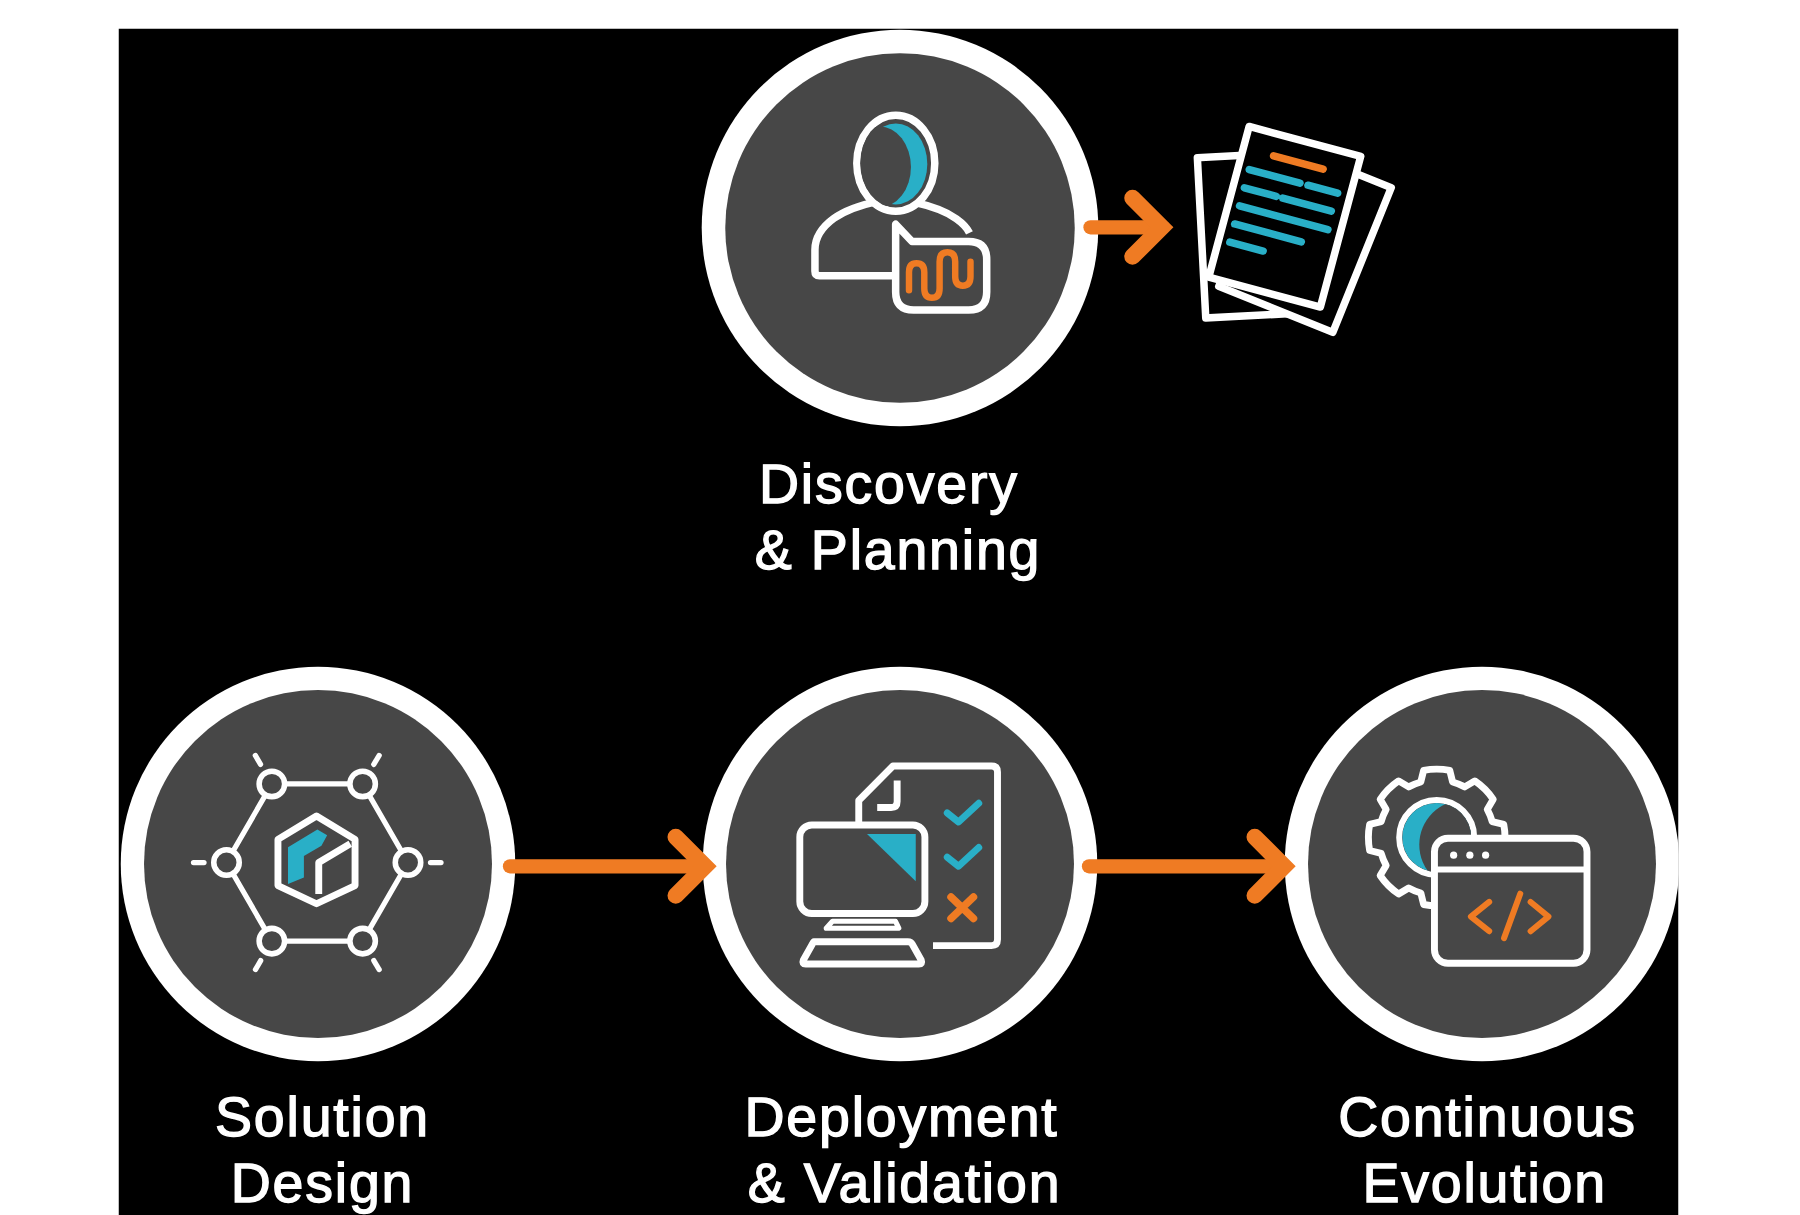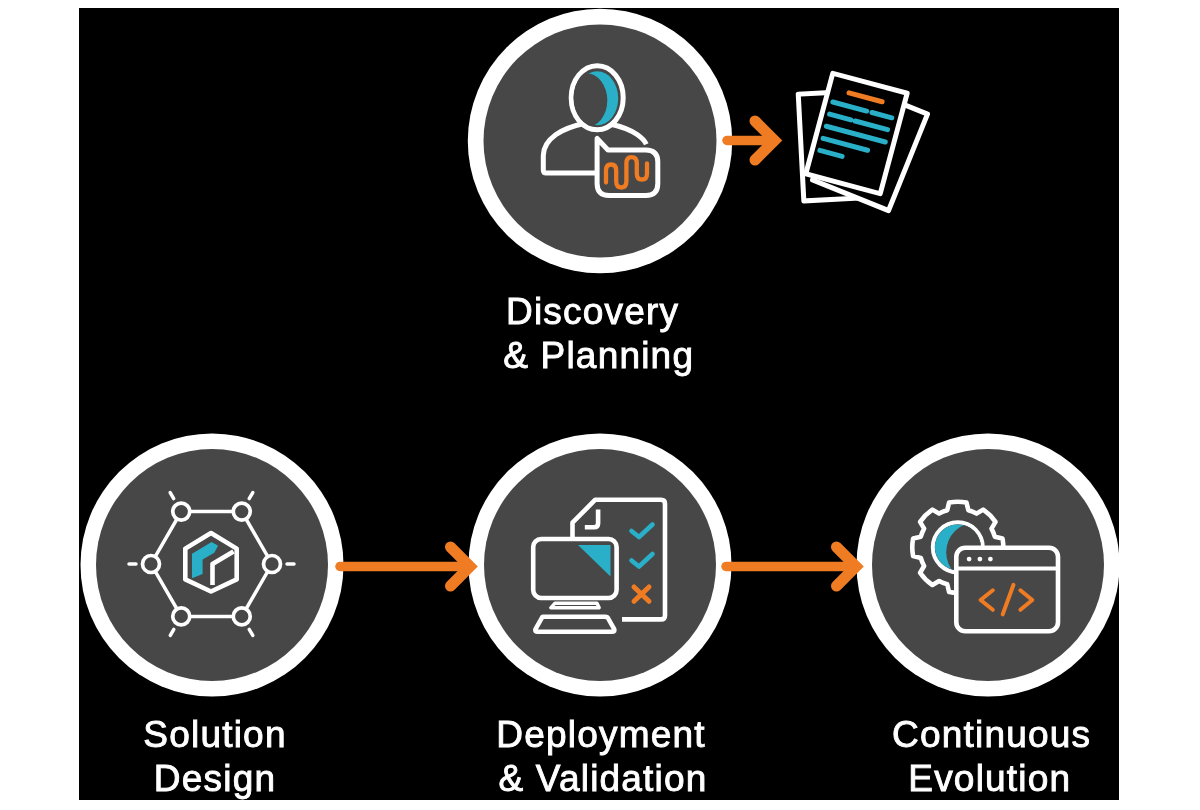--- a/index.html
+++ b/index.html
@@ -1,16 +1,16 @@
 <!DOCTYPE html>
 <html><head>
 <meta charset="utf-8">
 <style>
 html,body{margin:0;padding:0;background:#ffffff;width:1200px;height:810px;overflow:hidden}
-#stage{position:absolute;left:79px;top:8px;width:1040px;height:592px}
+#stage{position:absolute;left:79px;top:19px;width:1040px;height:592px}
 text{font-family:"Liberation Sans",sans-serif;fill:#ffffff}
 </style>
 </head>
 <body>
 <div id="stage">
 <svg width="1040" height="792" viewBox="0 0 1040 792">
 <defs>
 <clipPath id="headclip">
           <ellipse cx="518.2" cy="89.8" rx="23.7" ry="29.8"></ellipse>
         </clipPath>

